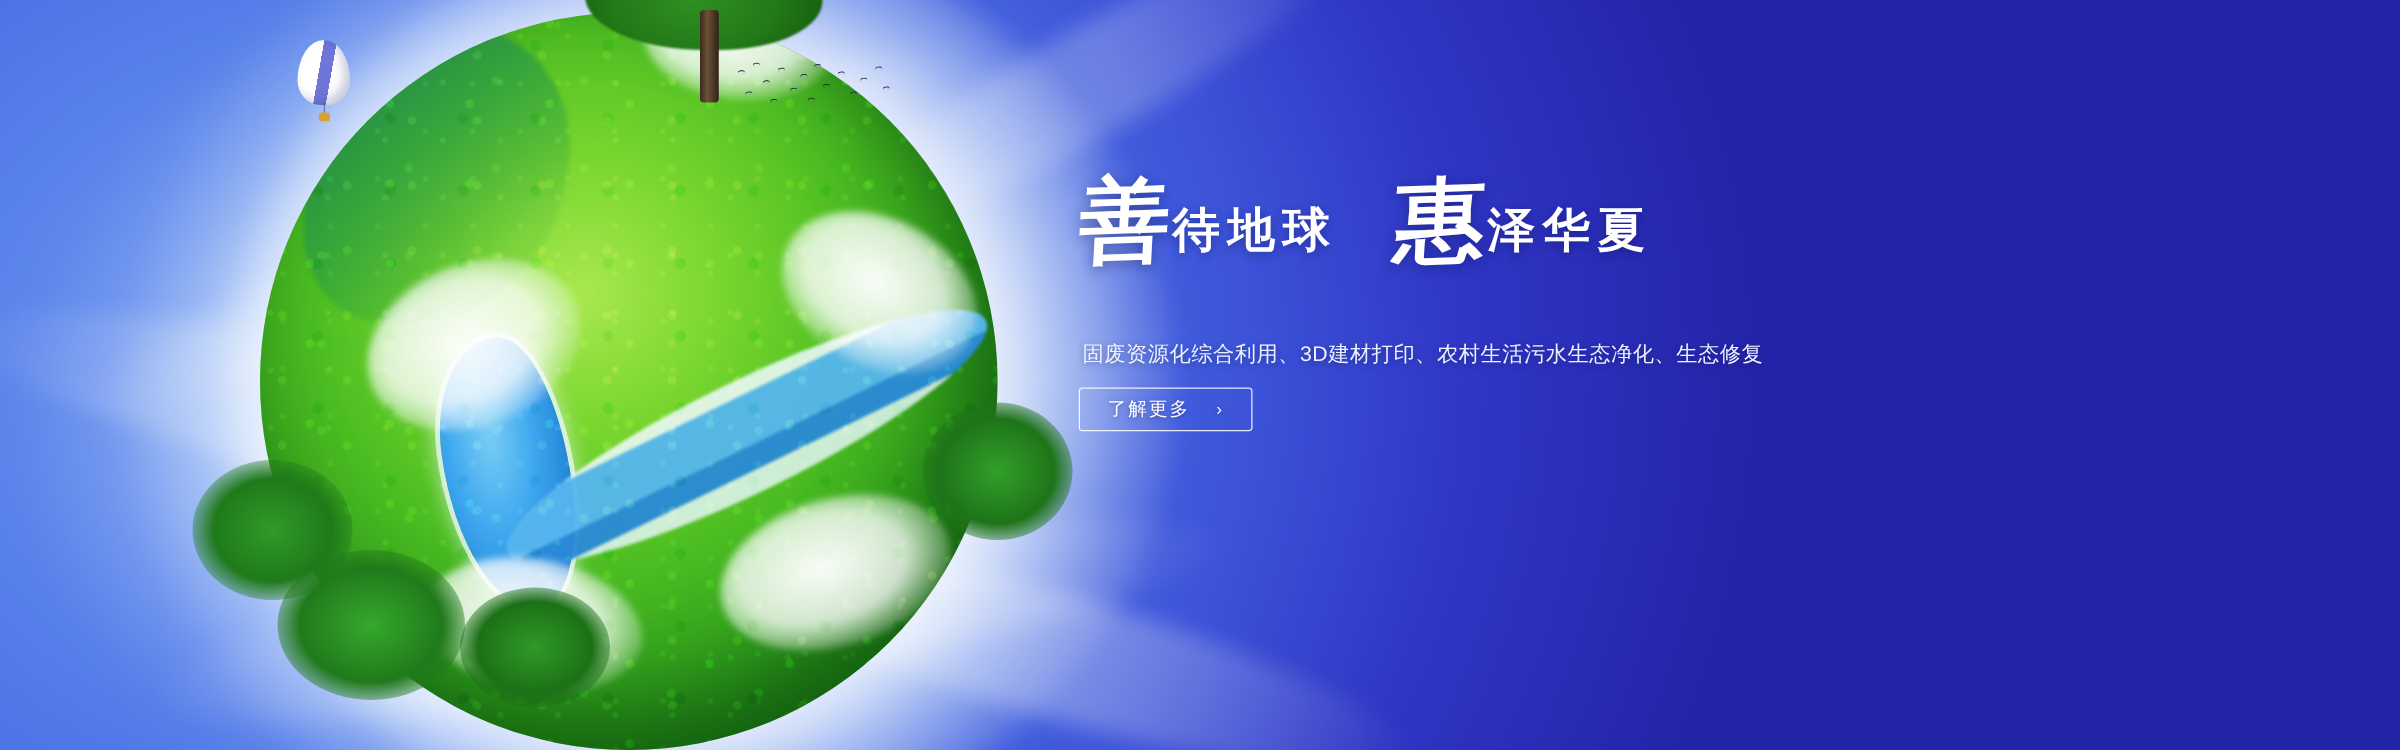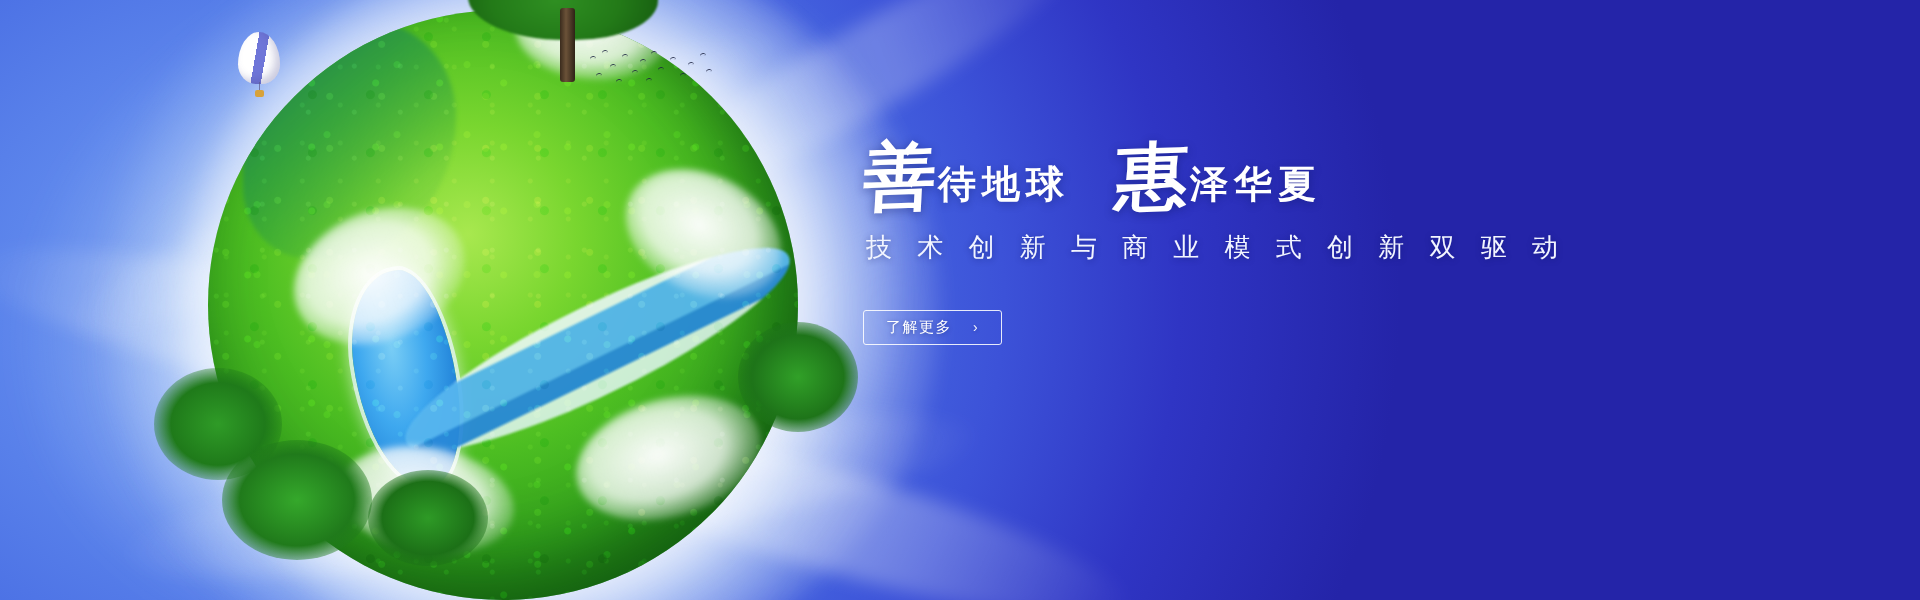--- a/index.html
+++ b/index.html
@@ -262,22 +262,22 @@
     <i style="left:28px; top:31px;"></i>
       <i style="left:58px; top:30px;"></i>
   </div>
 
   <div class="copy">
 
     <div class="headline">
       <span class="hl-seg hl-big">善</span><span class="hl-seg hl-small">待地球</span><span class="hl-gap"></span><span class="hl-seg hl-big">惠</span><span class="hl-seg hl-small">泽华夏</span>
     </div>
 
-    <div class="subtitle">技 术 创 新 与 商 业 模 式 创 新 双 驱 动</div>
-
+
+    <div class="desc">固废资源化综合利用、3D建材打印、农村生活污水生态净化、生态修复</div>
 
     <button class="cta">
       <span>了解更多</span>
       <span class="chev">›</span>
     </button>
 
   </div>
 </div>
 
 </body></html>

